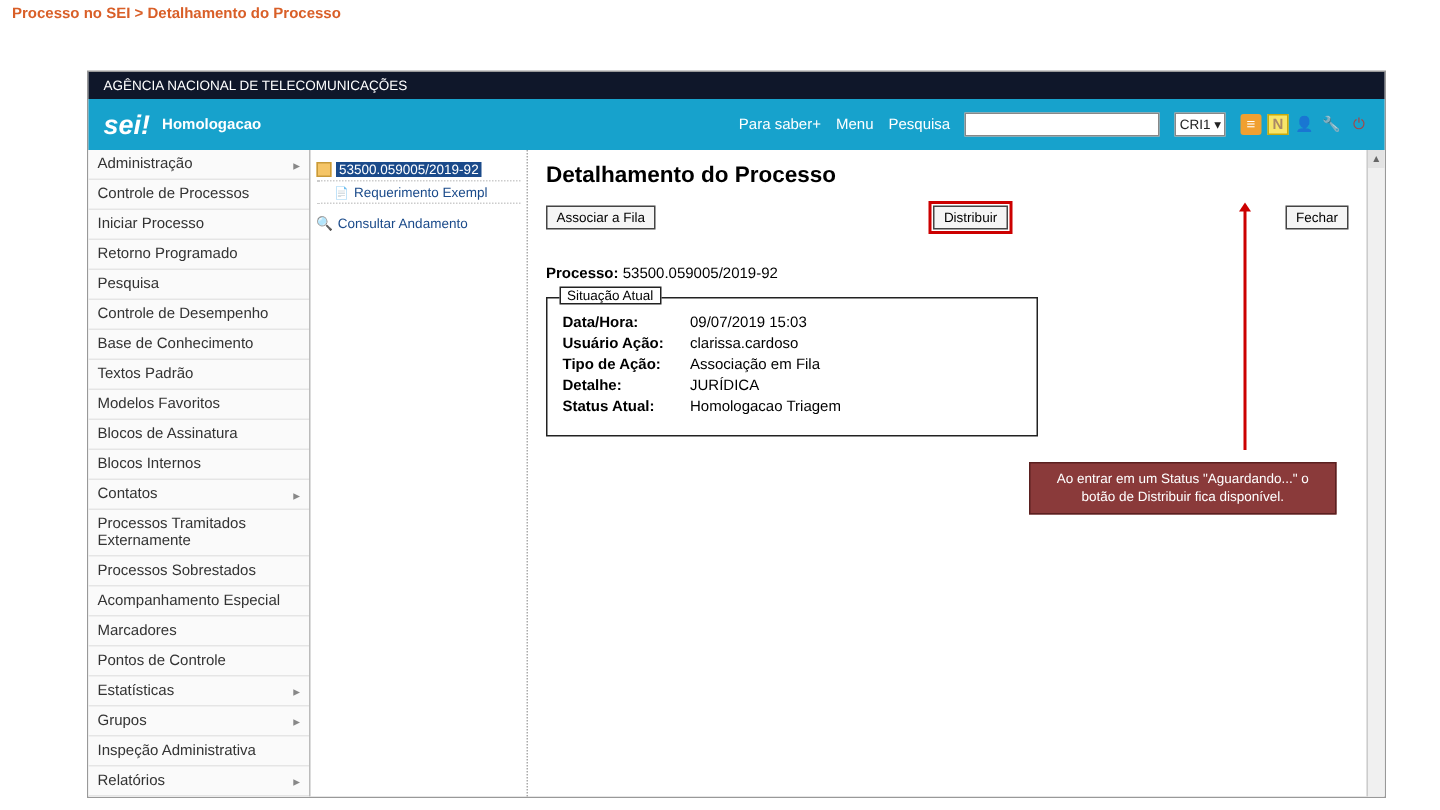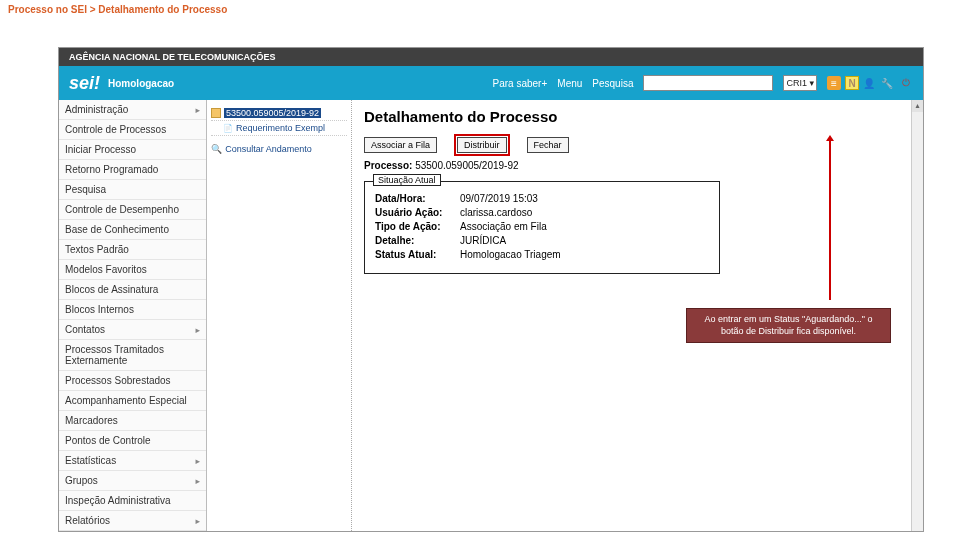--- a/index.html
+++ b/index.html
@@ -1,19 +1,19 @@
 <!DOCTYPE html>
 <html><head>
 <meta charset="utf-8">
 <style>
   * { box-sizing: border-box; margin: 0; padding: 0; }
   body { font-family: Arial, sans-serif; font-size: 11px; background: #fff; width: 960px; height: 540px; position: relative; }
   .slide-title { color: #d95f28; font-size: 10px; font-weight: bold; padding: 4px 8px; }
   .app-frame { margin: 28px 36px 0 58px; border: 1px solid #999; background: #fff; }
-  .titlebar { background: #404040; color: #fff; font-size: 9px; font-weight: bold; padding: 4px 10px; }
+  .titlebar { background: #0f172a; color: #fff; font-size: 9px; font-weight: normal; padding: 4px 10px; }
   .topbar { background: #17a2cc; color: #fff; display: flex; align-items: center; padding: 4px 10px; height: 34px; }
   .logo { font-size: 18px; font-weight: bold; font-style: italic; margin-right: 8px; }
   .env { font-size: 10px; font-weight: bold; }
   .top-right { margin-left: auto; display: flex; align-items: center; gap: 10px; font-size: 10px; }
   .search-box { width: 130px; height: 16px; background: #fff; border: 1px solid #888; }
   .scope { background: #fff; color: #222; border: 1px solid #888; font-size: 9px; padding: 0 2px; height: 16px; display: flex; align-items: center; }
   .top-icons { display: flex; gap: 4px; }
   .top-icons span { width: 14px; height: 14px; display: flex; align-items: center; justify-content: center; font-size: 10px; }
   .ic-menu { background: #f0a030; border-radius: 2px; color: #fff; }
   .ic-n { background: #f7e56a; border: 1px solid #c9a90a; color: #a86; font-weight: bold; }
@@ -26,26 +26,26 @@
   .arrow { color: #888; font-size: 9px; }
   .tree { width: 145px; padding: 6px 4px; border-right: 1px dotted #aaa; font-size: 9px; color: #1a4a8a; }
   .tree-item { display: flex; align-items: center; gap: 3px; padding: 2px 0; border-bottom: 1px dotted #ccc; cursor: pointer; }
   .tree-item.last { border-bottom: none; margin-top: 6px; }
   .folder-icon { width: 10px; height: 10px; background: #f5c567; border: 1px solid #c89a3a; }
   .pdf-icon { color: #c00; font-weight: bold; font-size: 8px; }
   .mag-icon { color: #555; }
   .tree-item.proc .t-label { background: #1a4a8a; color: #fff; padding: 0 2px; }
   .content { flex: 1; padding: 8px 12px; position: relative; }
   .page-title { font-size: 15px; font-weight: bold; margin-bottom: 12px; }
-  .action-row { display: flex; justify-content: flex-start; gap: 20px; margin-bottom: 7px; }
+  .action-row { display: flex; justify-content: space-between; gap: 20px; margin-bottom: 24px; }
   .btn { border: 1px solid #444; background: #f5f5f5; font-size: 9px; padding: 2px 6px; cursor: pointer; }
   .btn.highlight { outline: 2px solid #c00; outline-offset: 1px; }
   .proc-line { font-size: 10px; margin-bottom: 10px; }
   .proc-line b { font-weight: bold; }
-  .situacao-box { border: 1px solid #222; width: 356px; padding: 8px 10px 10px; position: relative; margin-top: 10px; }
+  .situacao-box { border: 1px solid #222; width: 328px; padding: 8px 10px 10px; position: relative; margin-top: 10px; }
   .legend { position: absolute; top: -8px; left: 8px; background: #fff; border: 1px solid #222; font-size: 9px; padding: 0 4px; }
   .row { display: flex; font-size: 10px; margin: 3px 0; }
   .row .lbl { font-weight: bold; width: 85px; }
   .callout { position: absolute; right: 20px; top: 208px; background: #8a3a3a; color: #fff; border: 1px solid #5a2020; font-size: 9px; padding: 5px 8px; width: 205px; text-align: center; line-height: 1.3; }
   .arrow-red { position: absolute; right: 80px; top: 40px; width: 2px; height: 160px; background: #c00; }
   .arrow-red::before { content: ""; position: absolute; top: -5px; left: -3px; border-left: 4px solid transparent; border-right: 4px solid transparent; border-bottom: 6px solid #c00; }
   .scroll-track { width: 12px; background: #f0f0f0; border-left: 1px solid #ccc; position: relative; }
   .scroll-btn { height: 12px; background: #e3e3e3; text-align: center; font-size: 8px; color: #666; line-height: 12px; }
 </style>
 </head>

